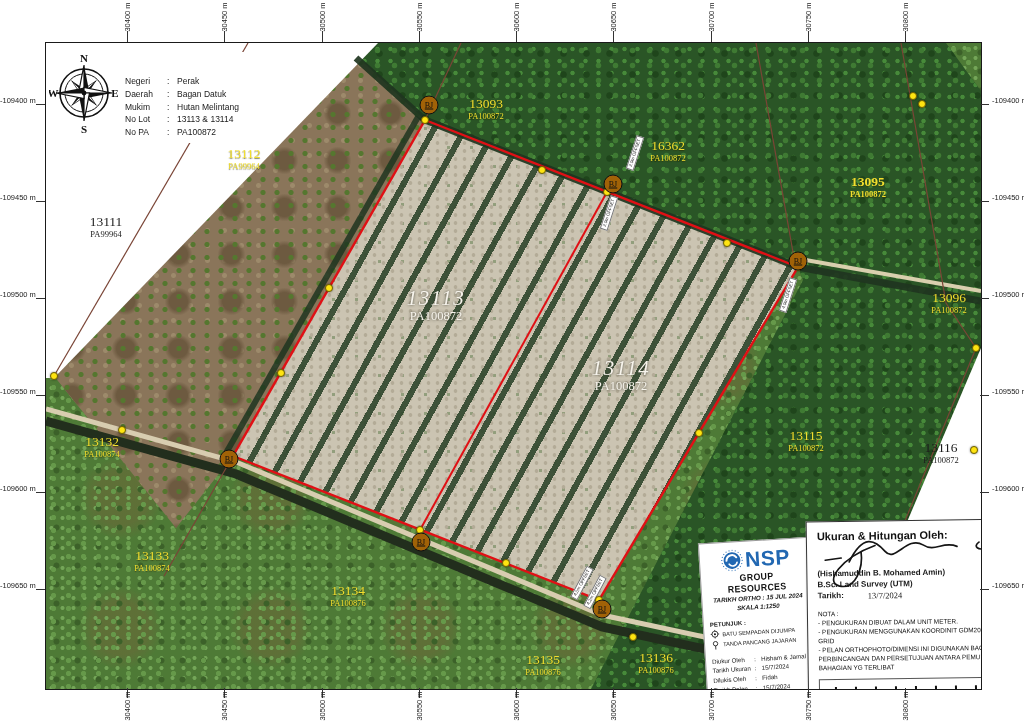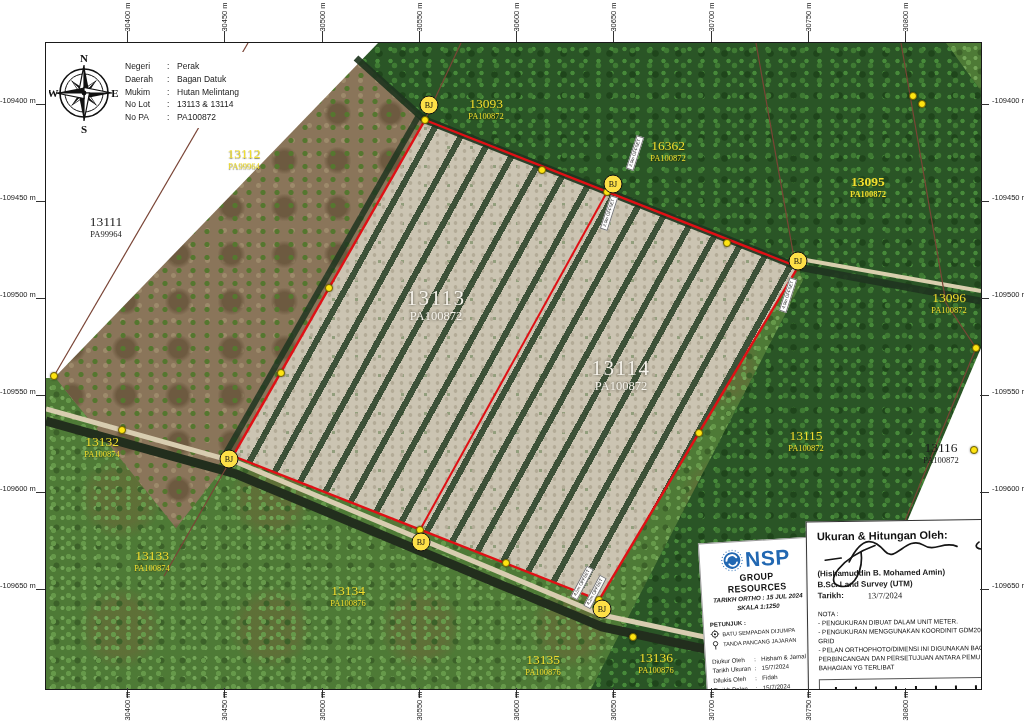--- a/index.html
+++ b/index.html
@@ -46,33 +46,33 @@
      clip-path:polygon(935px 305px,790px 646px,935px 646px);}
   svg.overlay{position:absolute;left:0;top:0;pointer-events:none;}
   
   .lot{position:absolute;text-align:center;transform:translateX(-50%);
        font-family:"Liberation Serif",serif;line-height:1.08;white-space:nowrap;}
   .lot .n{display:block;font-size:13.5px;}
   .lot .p{display:block;font-size:8.5px;}
   .lot.yl{color:#f2df2f;text-shadow:0 1px 1px rgba(45,45,0,.6);}
   .lot.bk{color:#1c1c1c;}
   .lot.wh{color:#f7f4ec;text-shadow:0 0 3px rgba(55,55,45,.9);}
-  .lot.wh .n{font-size:21px;letter-spacing:1.5px;}
+  .lot.wh .n{font-size:21px;letter-spacing:1.5px;font-style:italic;}
   .lot.wh .p{font-size:12.5px;}
   .stone{position:absolute;width:6px;height:6px;border-radius:50%;background:#ffe411;
          border:1px solid #6e6000;transform:translate(-50%,-50%);box-shadow:0 0 2px rgba(0,0,0,.5);}
-  .bj{position:absolute;width:17px;height:17px;border-radius:50%;background:#fde047;
+  .bj{position:absolute;width:17px;height:17px;border-radius:50%;background:#a16207;
       border:1.3px solid #111;transform:translate(-50%,-50%);display:flex;align-items:center;
-      justify-content:center;font:8px "Liberation Serif",serif;color:#111;}
+      justify-content:center;font:8px "Liberation Serif",serif;color:#111;text-decoration:underline;}
   .chip{position:absolute;background:#fff;border:.5px solid #777;color:#222;
         font-size:4.5px;line-height:1.1;padding:.5px 2px;white-space:nowrap;}
   
   .titleblock{position:absolute;left:73px;top:9px;background:#fff;padding:3px 6px 4px 6px;}
   .titleblock h1{margin:0;font-size:11.5px;line-height:1.25;font-weight:bold;color:#111;}
-  .tfields{margin-top:5px;font-size:8.5px;line-height:1.5;}
+  .tfields{margin-top:20px;font-size:8.5px;line-height:1.5;}
   .tfields .row{display:flex;}
   .tfields .lab{width:42px;}
   .tfields .sep{width:10px;}
   .compass{position:absolute;left:3px;top:8px;}
   
   .nspcard{position:absolute;left:657px;top:497px;width:112px;height:171px;background:#fff;
            border:1px solid #999;box-shadow:1.5px 2px 3px rgba(0,0,0,.35);
            transform:rotate(-3.5deg);padding:6px 5px 0 6px;box-sizing:border-box;}
   .nsplogo{display:flex;align-items:center;justify-content:center;gap:2px;}
   .nsptxt{font-size:21px;font-weight:bold;color:#2268b2;letter-spacing:.5px;}

